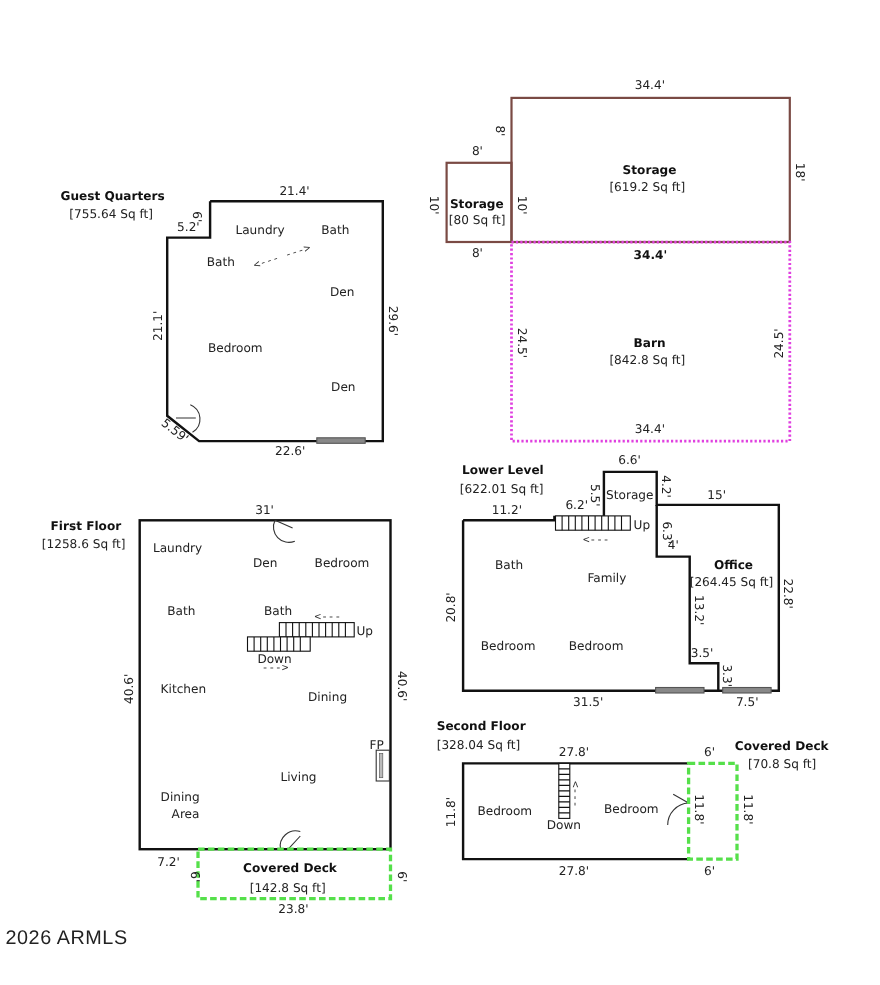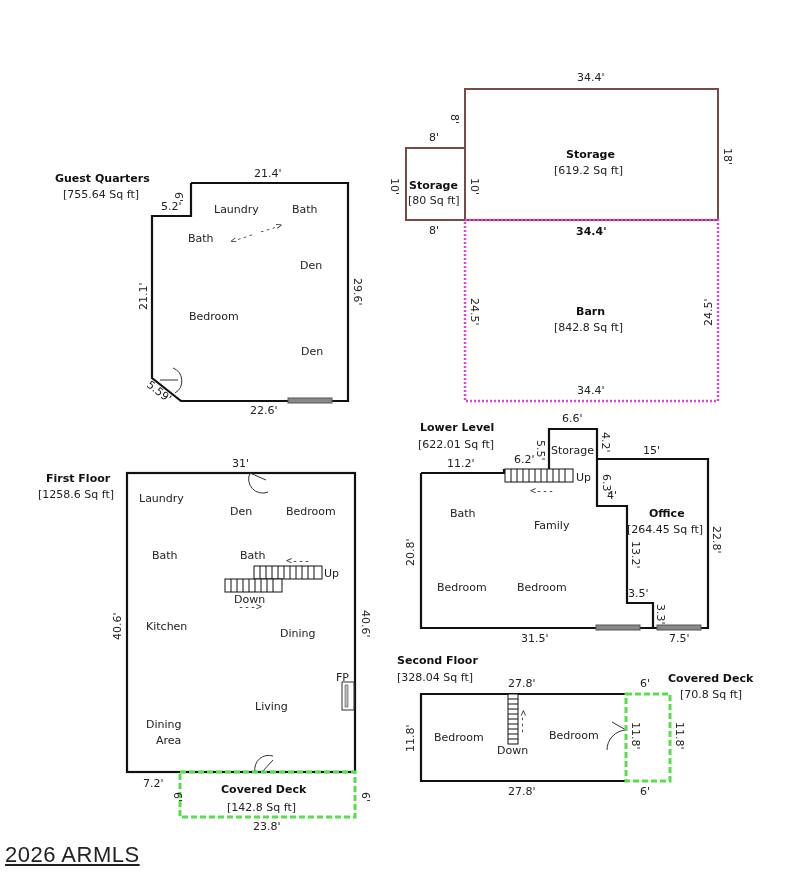--- a/index.html
+++ b/index.html
@@ -9,21 +9,21 @@
   .tb { font-family: "DejaVu Sans", sans-serif; font-size: 11px; font-weight: bold; fill: #111; }
   .dim { font-family: "DejaVu Sans", sans-serif; font-size: 11px; fill: #222; }
   .wall { fill: none; stroke: #111; stroke-width: 2.2; }
   .brown { fill: none; stroke: #7a4a44; stroke-width: 2; }
   .magenta { fill: none; stroke: #e040e0; stroke-width: 2.5; stroke-dasharray: 2 2; }
   .green { fill: none; stroke: #55e04a; stroke-width: 3; stroke-dasharray: 6 3; }
   .stair { fill: #fff; stroke: #111; stroke-width: 1; }
   .door { fill: none; stroke: #333; stroke-width: 1; }
   .win { fill: #888; stroke: #555; stroke-width: 1; }
   .arrow { font-family: "DejaVu Sans Mono", monospace; font-size: 10px; fill: #333; }
-  .copyright { position: absolute; left: 5px; top: 842px; font-family: "Liberation Sans", sans-serif; font-size: 22px; color: #222; letter-spacing: 0.5px; text-decoration: underline; }
+  .copyright { position: absolute; left: 5px; top: 842px; font-family: "Liberation Sans", sans-serif; font-size: 18px; color: #222; letter-spacing: 0.5px; }
 </style>
 </head>
 <body>
 
 <svg width="800" height="895" viewBox="0 0 800 895">
 
   <g>
     <text class="tb" x="55" y="182">Guest Quarters</text>
     <text class="t" x="63" y="198">[755.64 Sq ft]</text>
     <polyline class="wall" points="191,183 348,183 348,401 181,401 152,378 152,216 191,216 191,183"></polyline>

